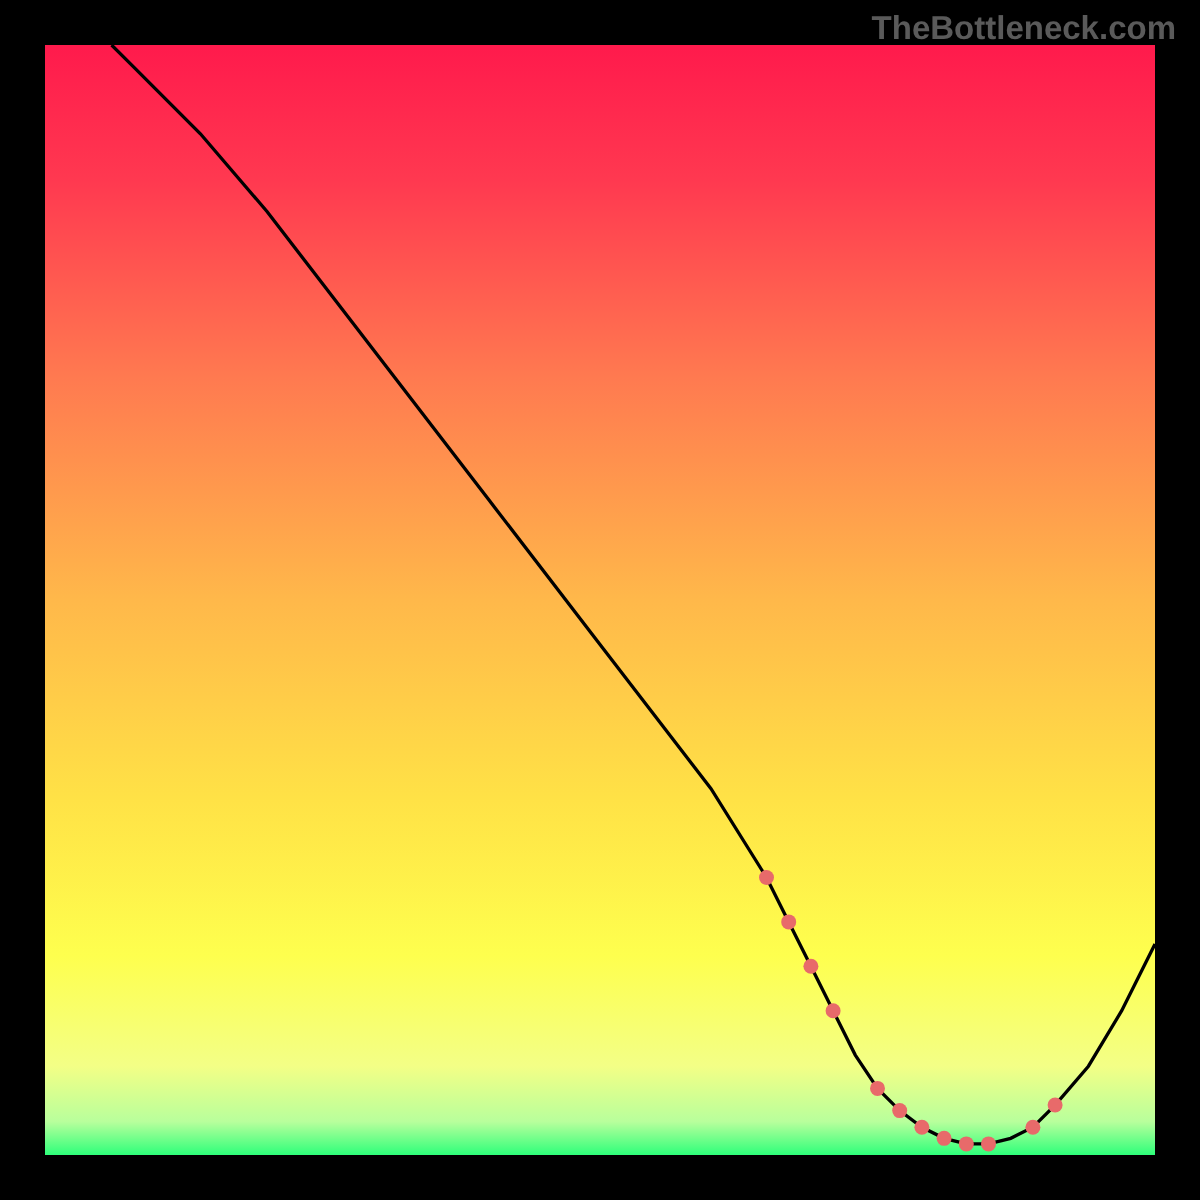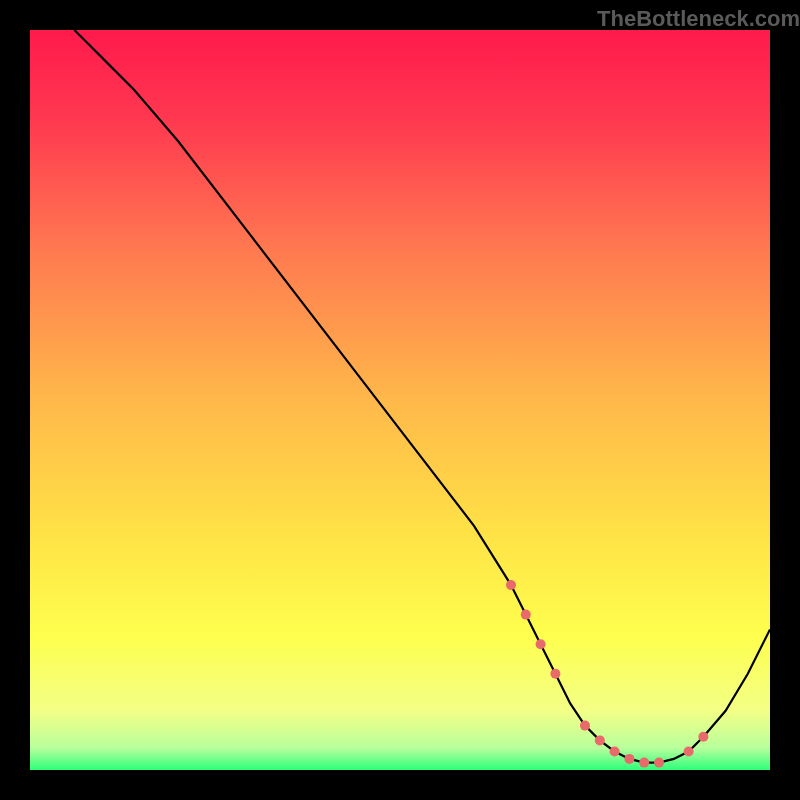--- a/index.html
+++ b/index.html
@@ -7,21 +7,21 @@
     padding: 0;
     background: #000;
     width: 800px;
     height: 800px;
     position: relative;
     overflow: hidden;
   }
   .watermark {
     position: absolute;
     top: 6px;
-    right: 0;
+    right: 16px;
     font-family: Arial, sans-serif;
     font-size: 22px;
     font-weight: bold;
     color: #5a5a5a;
     z-index: 10;
   }
   .chart-container {
     position: absolute;
     top: 30px;
     left: 30px;

